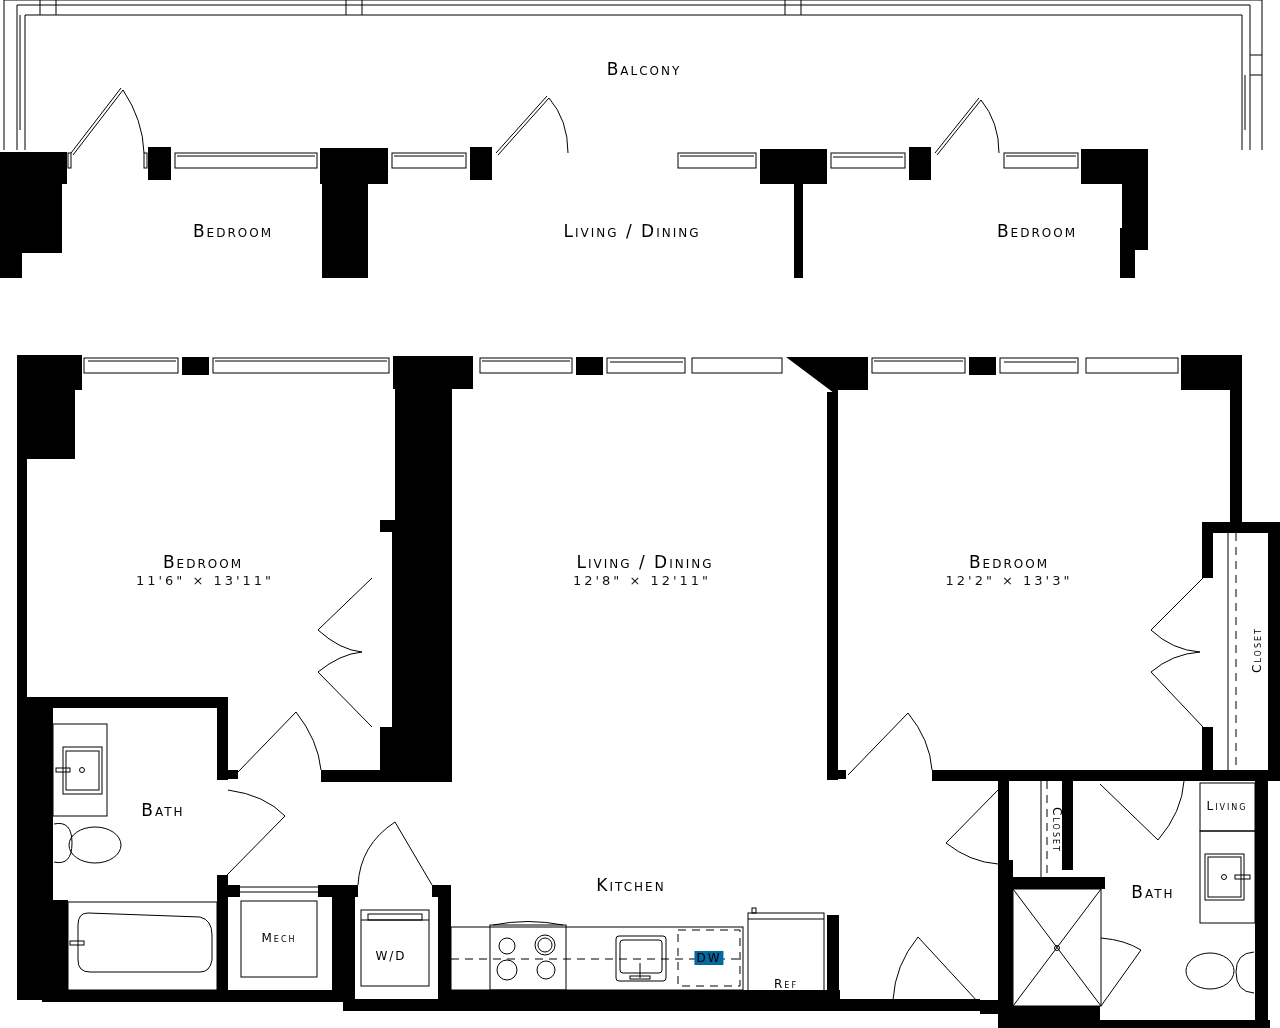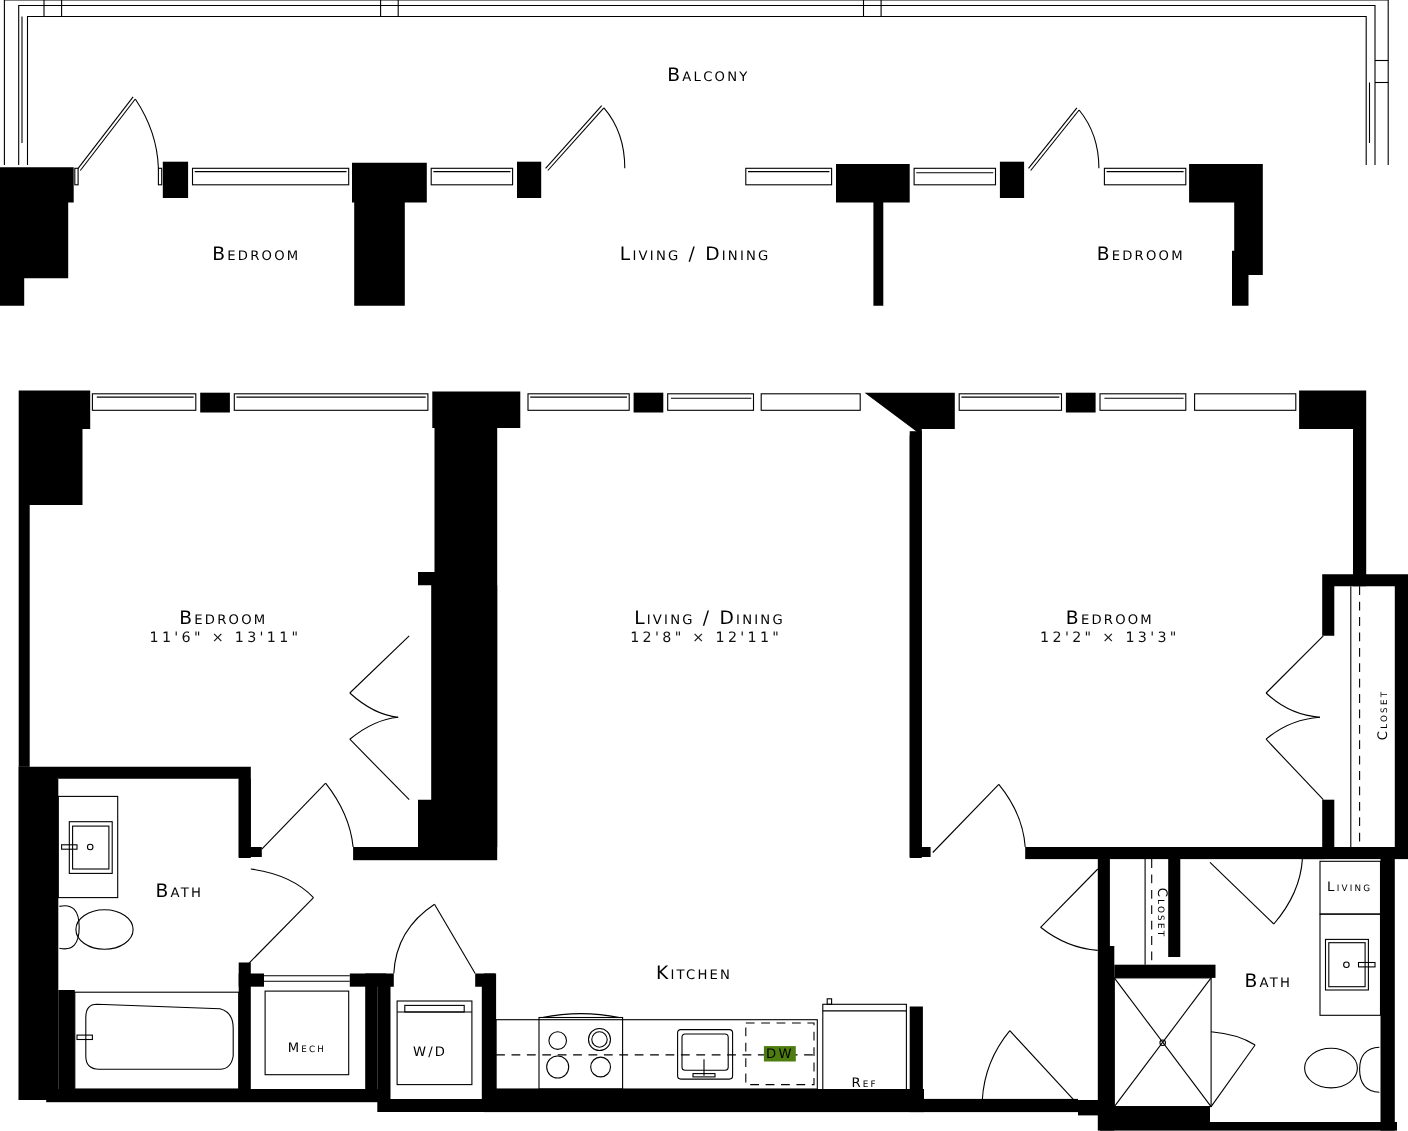--- a/index.html
+++ b/index.html
@@ -287,16 +287,16 @@
 <div class="dim" style="left:1009px; top:573px;">12'2" × 13'3"</div>
 
 <div class="vert rot-ccw" style="left:428px; top:647px;">Closet</div>
 <div class="vert rot-ccw" style="left:1257px; top:650px;">Closet</div>
 <div class="vert rot-cw" style="left:1057px; top:830px;">Closet</div>
 
 <div class="lbl big" style="left:163px; top:800px;">Bath</div>
 <div class="lbl big" style="left:1153px; top:882px;">Bath</div>
 <div class="lbl sm" style="left:1227px; top:799px;">Living</div>
 <div class="lbl big" style="left:631px; top:875px;">Kitchen</div>
-<div class="lbl sm" style="left:279px; top:931px;margin-top:14px;">Mech</div>
+<div class="lbl sm" style="left:279px; top:931px;">Mech</div>
 <div class="lbl sm" style="left:391px; top:949px;">W/D</div>
-<div class="lbl sm" style="left:709px; top:951px; background:#4d7c0f; padding:0 2px;">DW</div>
+<div class="lbl sm" style="left:709px; top:951px; background:#0369a1; padding:0 2px;">DW</div>
 <div class="lbl sm" style="left:786px; top:977px;">Ref</div>
 
 </body></html>

